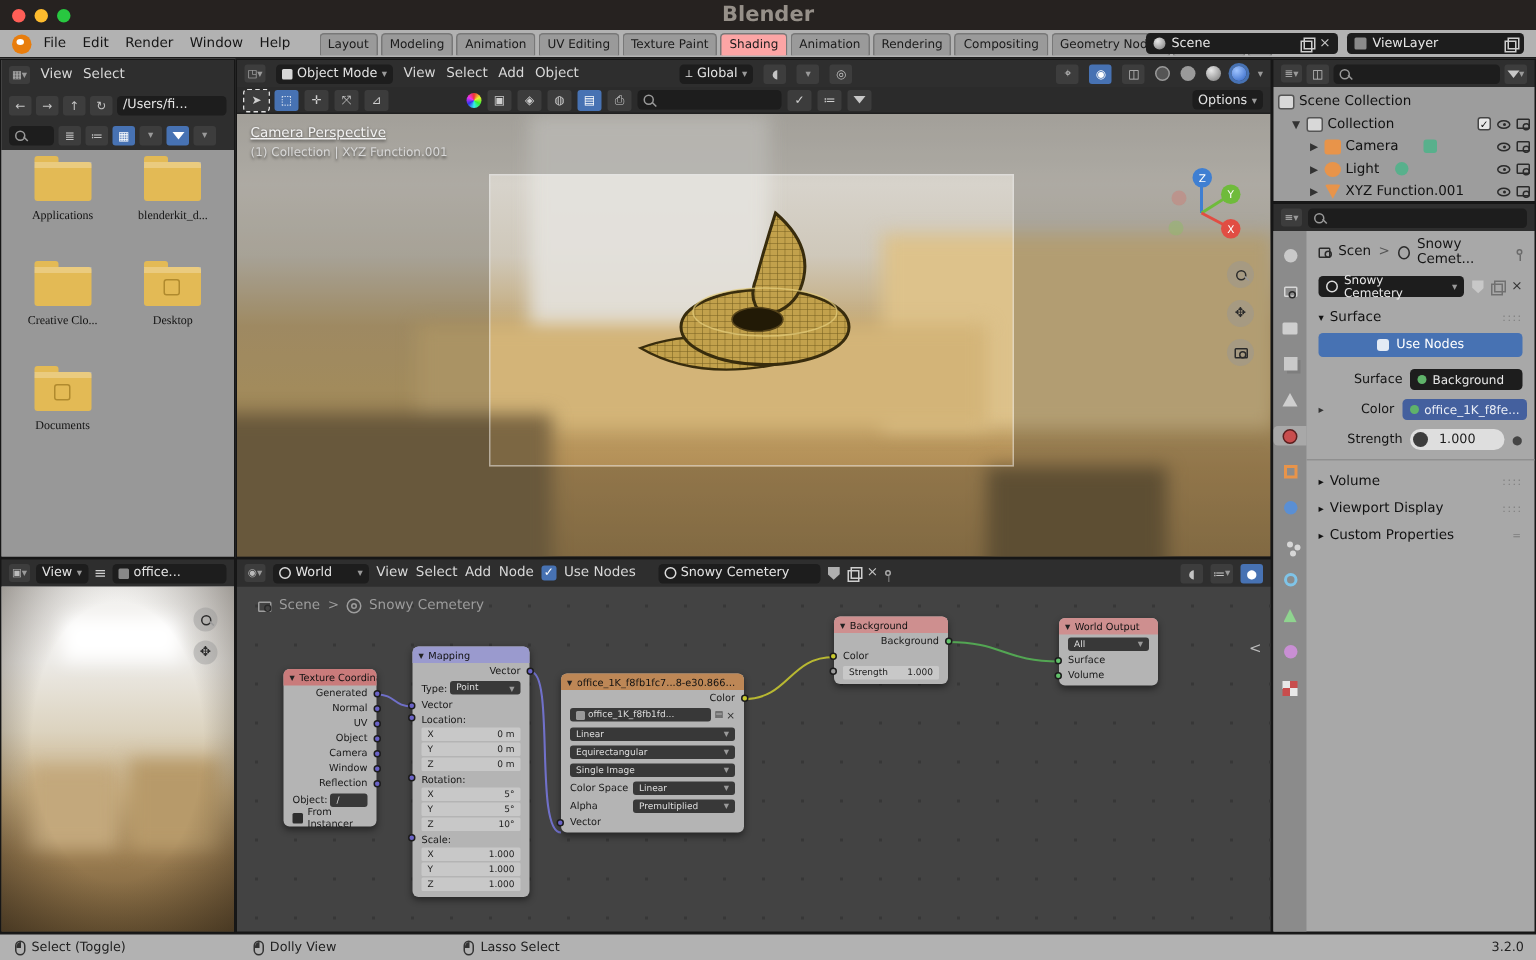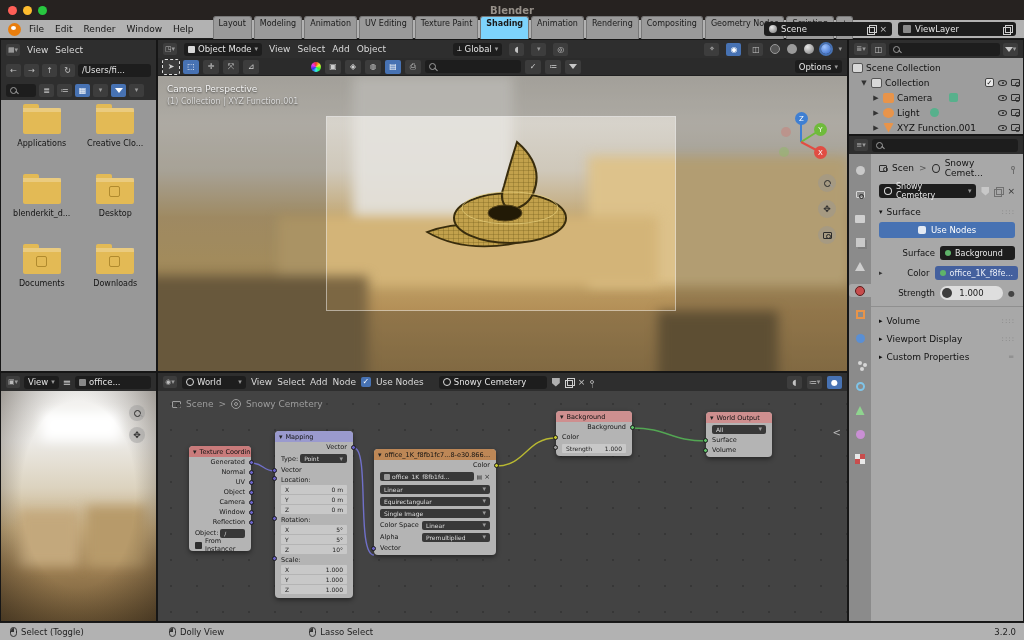--- a/index.html
+++ b/index.html
@@ -6,35 +6,35 @@
   html,body { width:1024px; height:640px; overflow:hidden; background:#1c1c1c;
               font-family:"DejaVu Sans","Liberation Sans",sans-serif; }
   .abs { position:absolute; }
   .flex { display:flex; align-items:center; }
 
   
   .titlebar { position:absolute; left:0; top:0; width:1024px; height:20px;
     background:#262220; display:flex; align-items:center; }
   .lights { display:flex; gap:6px; margin-left:8px; }
   .light { width:9px; height:9px; border-radius:50%; }
-  .tb-title { position:absolute; left:0; right:0; text-align:center; font-size:10px;
+  .tb-title { position:absolute; left:0; right:0; text-align:center; font-size:14px;
     color:#969089; font-weight:bold; }
 
   
   .topbar { position:absolute; left:0; top:20px; width:1024px; height:19px;
     background:#b2b2b2; display:flex; align-items:center; border-bottom:1px solid #1d1d1d; }
   .blogo { width:13px; height:13px; border-radius:50%; background:#e87d0d; margin:0 8px 0 8px;
     position:relative; }
   .blogo::after { content:""; position:absolute; left:3px; top:3px; width:5px; height:4px;
     border-radius:50%; background:#fff; }
   .tmenu { font-size:9px; color:#151515; margin-right:11px; cursor:default; }
   .wtabs { display:flex; gap:2px; margin-left:8px; }
   .wtab { font-size:8px; color:#1a1a1a; background:#9a9a9a; border:1px solid #787878;
-    border-bottom:none; padding:2px 5px 15px 5px; border-radius:3px 3px 0 0; white-space:nowrap; }
-  .wtab.active { background:#7dd3fc;font-weight:bold; }
+    border-bottom:none; padding:2px 5px 3px 5px; border-radius:3px 3px 0 0; white-space:nowrap; }
+  .wtab.active { background:#fca5a5; }
   .wtab.plus { padding:2px 4px; }
   .pill { background:#1d1d1d; color:#e6e6e6; border-radius:3px; font-size:8.5px;
     height:14px; display:flex; align-items:center; gap:4px; padding:0 5px; }
   .scenebar { position:absolute; right:8px; display:flex; gap:6px; align-items:center; }
 
   
   .chev { font-size:7px; color:#9a9a9a; }
   .ic-copy { width:8px; height:8px; position:relative; display:inline-block; }
   .ic-copy::before,.ic-copy::after { content:""; position:absolute; width:6px; height:6px;
     border:1px solid #cfcfcf; background:transparent; }
@@ -78,42 +78,42 @@
   .fb-body { position:absolute; left:0; top:60px; right:0; bottom:0; background:#989898;
     display:grid; grid-template-columns:1fr 1fr; grid-auto-rows:70px; padding:8px 4px 0 4px; }
   .fcell { display:flex; flex-direction:column; align-items:center; gap:5px; }
   .folder { width:38px; height:26px; background:#e3ba55; border-radius:2px; position:relative; }
   .folder::before { content:""; position:absolute; left:0; top:-4px; width:16px; height:5px;
     background:#e3ba55; border-radius:2px 2px 0 0; }
   .folder::after { content:""; position:absolute; left:0; top:0; width:100%; height:4px;
     background:rgba(255,255,255,.25); }
   .fmark { position:absolute; left:13px; top:8px; width:11px; height:11px;
     border:1px solid #b08a2e; border-radius:2px; }
-  .flabel { font-size:8px; color:#141414; text-align:center; line-height:9px; }
+  .flabel { font-size:8px; color:#141414; text-align:center; line-height:9px;font-family:Liberation Serif, serif; }
 
   
   .vp-hdr2 { position:absolute; left:0; top:18px; width:100%; height:18px; background:#2b2b2b;
     display:flex; align-items:center; gap:4px; padding:0 5px; border-bottom:1px solid #202020; }
   .tool { width:16px; height:14px; background:#3c3c3c; border-radius:2px; display:flex;
     align-items:center; justify-content:center; color:#cfcfcf; font-size:8px; flex:none; }
   .tool.active { outline:1px dashed #e0e0e0; }
   .tool.blue { background:#4772b3; color:#fff; }
   .sphere { width:10px; height:10px; border-radius:50%; background:#9a9a9a; flex:none; }
   .sphere.wire { background:#555; border:1px solid #999; }
   .sphere.mat { background:radial-gradient(circle at 35% 30%,#e8e8e8,#777); }
   .sphere.rend { background:radial-gradient(circle at 35% 30%,#9fc4ff,#2d62c4); box-shadow:0 0 0 2px #4772b3; }
   .sphere.color { background:conic-gradient(#e33,#ee3,#3e3,#3ee,#33e,#e3e,#e33); }
   .vp-photo { position:absolute; left:0; top:36px; right:0; bottom:0; overflow:hidden;
     background:linear-gradient(180deg,#c9c5be 0%,#d7d3cb 16%,#cfc8ba 32%,#c3a875 48%,#c8aa6e 62%,#b28e56 80%,#9d7e4c 100%); }
   .blob { position:absolute; filter:blur(6px); }
   .camframe { position:absolute; left:168px; top:40px; width:350px; height:195px;
     border:1px solid rgba(230,230,230,.55);
     box-shadow:0 0 0 2000px rgba(42,40,38,.24); }
   .vp-text { position:absolute; left:9px; top:8px; color:#f2f2f2; font-size:9px;
-    text-shadow:0 1px 2px rgba(0,0,0,.6); }
+    text-shadow:0 1px 2px rgba(0,0,0,.6);text-decoration:underline; }
   .vp-text2 { position:absolute; left:9px; top:21px; color:#d8d8d8; font-size:8px;
     text-shadow:0 1px 2px rgba(0,0,0,.6); }
   .navball { position:absolute; width:18px; height:18px; border-radius:50%;
     background:rgba(150,150,150,.45); color:#2b2b2b; display:flex; align-items:center;
     justify-content:center; font-size:9px; }
   .axis-label { position:absolute; border-radius:50%; width:13px; height:13px; color:#fff;
     font-size:7px; display:flex; align-items:center; justify-content:center; }
   .optbtn { position:absolute; right:8px; top:21px;align-items:center; }
 
   
@@ -278,43 +278,37 @@
         <span class="chev">▾</span>
       </span>
   </div>
   <div class="fb-body">
     <div class="fcell">
         <span class="folder"></span>
         <span class="flabel">Applications</span>
       </div>
     <div class="fcell">
         <span class="folder"></span>
-        <span class="flabel">Creative Clo...</span>
+        <span class="flabel">blenderkit_d...</span>
       </div>
     <div class="fcell">
         <span class="folder"></span>
-        <span class="flabel">blenderkit_d...</span>
+        <span class="flabel">Creative Clo...</span>
       </div>
     <div class="fcell">
         <span class="folder">
           <span class="fmark"></span>
         </span>
         <span class="flabel">Desktop</span>
       </div>
     <div class="fcell">
         <span class="folder">
           <span class="fmark"></span>
         </span>
         <span class="flabel">Documents</span>
-      </div>
-    <div class="fcell">
-        <span class="folder">
-          <span class="fmark"></span>
-        </span>
-        <span class="flabel">Downloads</span>
       </div>
   </div>
 </div>
 
 <div class="editor" style="left:157px;top:39px;width:691px;height:333px;background:#2b2b2b;overflow:hidden">
   <div class="vp-photo">
     <div class="blob" style="left:195px;top:0;width:160px;height:150px;background:#e5e3de;opacity:.9"></div>
     <div class="blob" style="left:430px;top:80px;width:261px;height:130px;background:#ddc28b"></div>
     <div class="blob" style="left:120px;top:140px;width:380px;height:70px;background:#d3b478"></div>
     <div class="blob" style="left:-20px;top:200px;width:230px;height:120px;background:#7c6743"></div>

